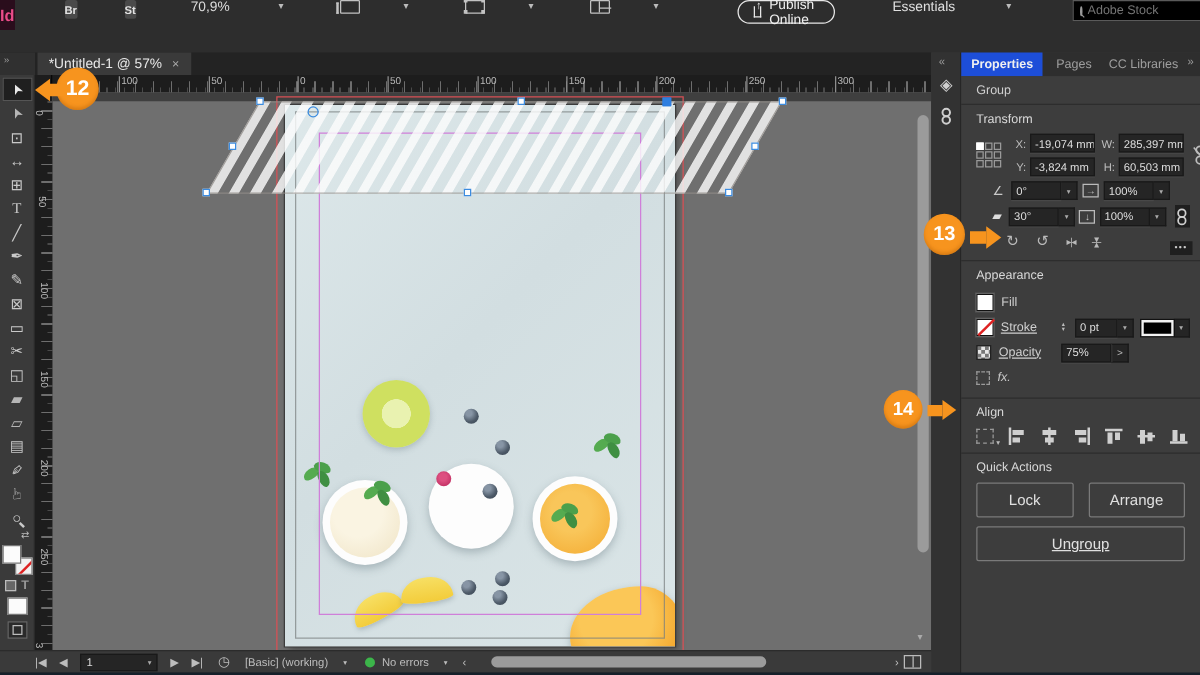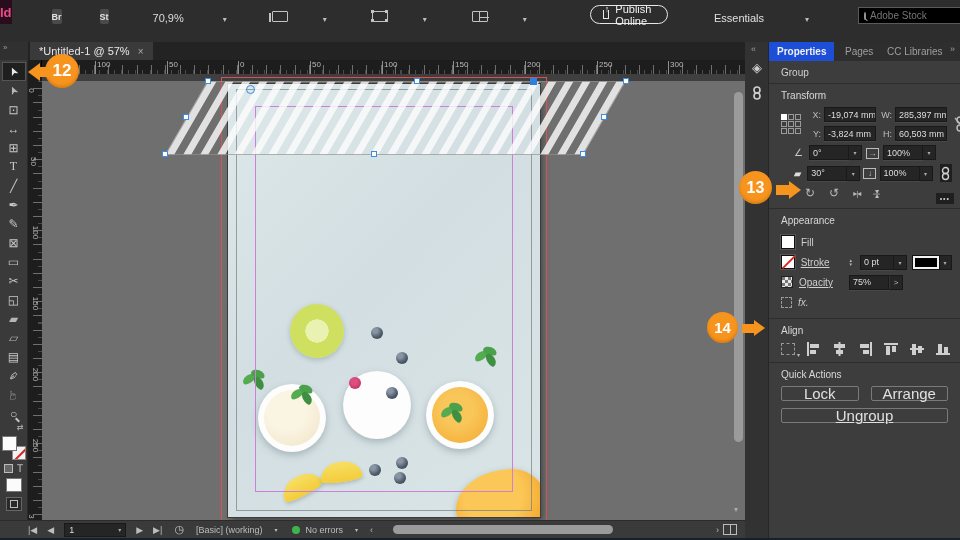--- a/index.html
+++ b/index.html
@@ -2,21 +2,21 @@
 <html><head>
 <meta charset="utf-8">
 <style>
   * { margin:0; padding:0; box-sizing:border-box; }
   body { background:#111; font-family:"Liberation Sans", sans-serif; }
   .screen { position:relative; width:960px; height:540px; background:#2d2d2d; overflow:hidden;
             font-family:"Liberation Sans", sans-serif; color:#d4d4d4; }
 
   
   .titlebar { position:absolute; left:0; top:0; width:960px; height:24px; background:#2d2d2d;
-              display:flex; align-items:flex-end;gap:28px; }
+              display:flex; align-items:flex-start;gap:28px; }
   .idlogo { width:26px; height:24px; background:#2a0d1c; color:#ea4c89; font-weight:bold;
             font-size:13px; display:flex; align-items:center; justify-content:center; margin-right:12px; }
   .appbtn { background:#4a4a4a; color:#e2e2e2; font-size:9px; font-weight:bold; width:17px; height:15px;
             display:flex; align-items:center; justify-content:center; border-radius:2px; margin-right:10px; }
   .zoomctl { font-size:11px; color:#dcdcdc; margin:0 4px 0 6px; }
   .chev { font-size:8px; color:#bbb; margin:0 7px; }
   .tbicon { color:#c9c9c9; font-size:11px; margin-left:10px; letter-spacing:-1px; }
   .tbicon .box { display:inline-block; width:16px; height:11px; border:1px solid #c2c2c2; border-radius:1px; position:relative; }
   .tbicon .box.marks::before { content:""; position:absolute; left:-4px; top:1px; width:2px; height:7px;
             border-top:1px solid #c2c2c2; border-bottom:1px solid #c2c2c2; background:#c2c2c2; }
@@ -201,22 +201,22 @@
             color:#bbb; font-size:8px; display:flex; align-items:center; justify-content:center; }
   .ostyle { width:11px; height:11px; border:1px dashed #9a9a9a; }
   .fxlbl { font-style:italic; color:#c9c9c9; }
 
   .alignrow { display:flex; align-items:center; gap:11px; margin-top:2px; }
   .alignto { width:14px; height:12px; border:1px dashed #9a9a9a; position:relative; margin-right:0; }
   .alignto::after { content:"▾"; position:absolute; right:-6px; bottom:-4px; font-size:6px; color:#bbb; }
   .aicon svg { display:block; }
 
   .qabtns { display:grid; grid-template-columns:1fr 1fr; gap:7px 12px; padding-right:4px; }
-  .qbtn { border:1px solid #7a7a7a; border-radius:2px; height:15px; display:flex; align-items:center;
-          justify-content:center; color:#e0e0e0; font-size:15px; background:transparent; }
+  .qbtn { border:1px solid #7a7a7a; border-radius:2px; height:28px; display:flex; align-items:center;
+          justify-content:center; color:#e0e0e0; font-size:12px; background:transparent; }
   .qbtn.wide { grid-column:1 / span 2;text-decoration:underline; }
 
   
   .statusbar { position:absolute; left:0; top:520px; width:745px; height:18px; background:#3a3a3a;
                border-top:1px solid #2b2b2b; display:flex; align-items:center; font-size:9px; color:#bdbdbd; }
   .statusbar .navgrp { display:flex; align-items:center; gap:10px; margin-left:28px; }
   .pagefield { width:62px; height:14px; background:#252525; border:1px solid #191919; display:flex;
                align-items:center; justify-content:space-between; padding:0 4px; color:#ddd; }
   .sbitem { margin-left:12px; }
   .greendot { width:8px; height:8px; border-radius:50%; background:#3cb54a; margin-left:14px; }

